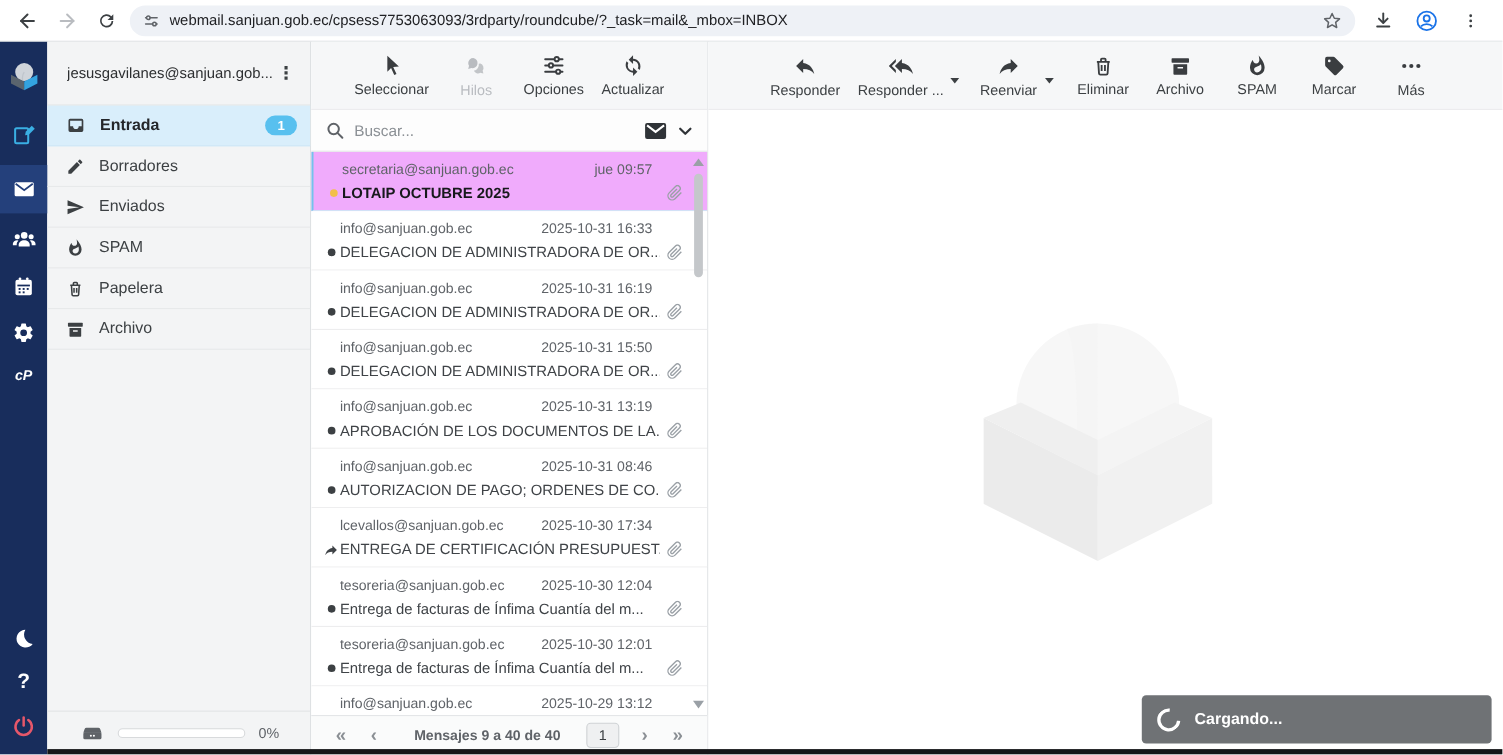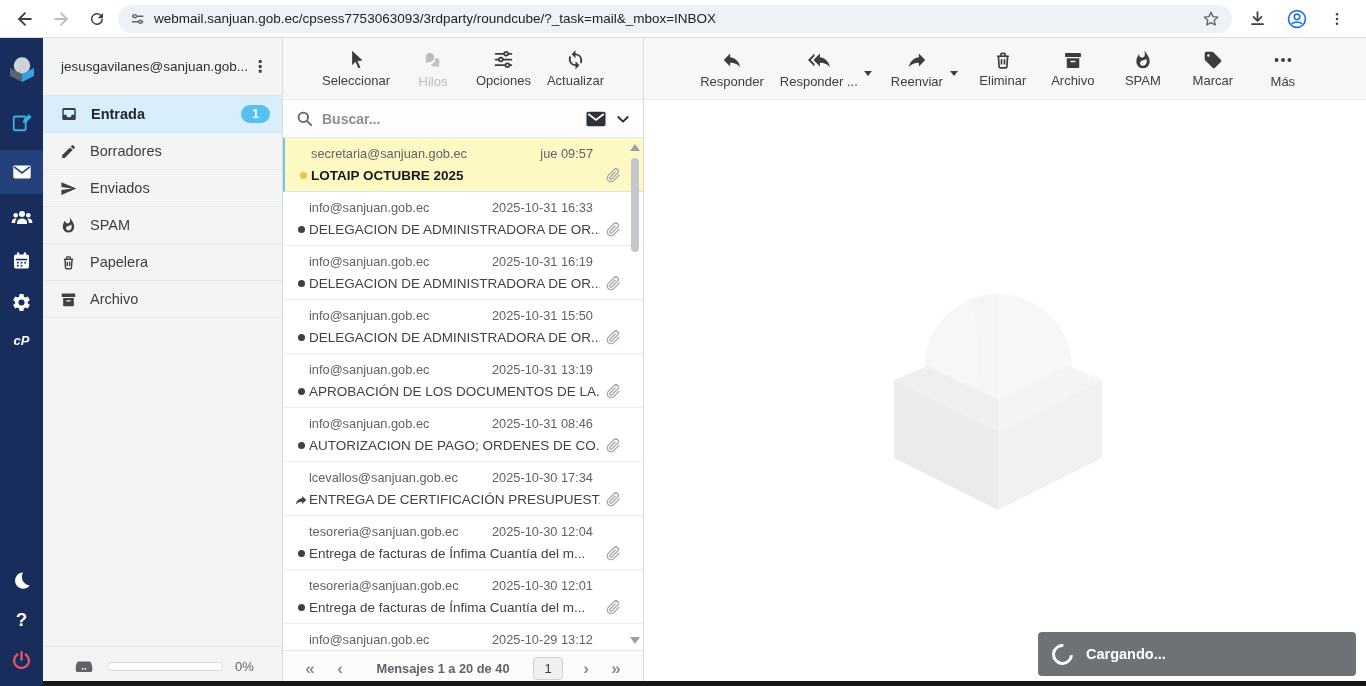--- a/index.html
+++ b/index.html
@@ -61,26 +61,26 @@
   .caretbtn { width:10px; height:62px; display:flex; align-items:center; margin-left:-10px; }
   .caret { width:0; height:0; border-left:4px solid transparent; border-right:4px solid transparent;
            border-top:5px solid #3c4043; margin-top:10px; }
 
   
   .listpane { width:361px; border-right:1px solid #d9dcdf; background:#fff; display:flex;
               flex-direction:column; flex:0 0 auto; }
   .searchrow { height:38px; display:flex; align-items:center; padding:0 12px 0 12px;
                border-bottom:1px solid #e4e6e8; background:#fdfdfd; gap:8px; flex:0 0 auto; }
   .searchrow input { flex:1; border:none; outline:none; background:transparent; font-size:14px;
-                     color:#4d7c0f; font-family:inherit;font-weight:bold; }
+                     color:#4d7c0f; font-family:inherit; }
   .searchrow input::placeholder { color:#8b9095; }
   .listwrap { flex:1; position:relative; overflow:hidden; }
   .msg { height:54px; padding:7px 22px 0 26px; border-bottom:1px solid #ededee; background:#fff;
          position:relative; }
-  .msg.selected { background:#fef9c3; border-left:2px solid #74c3ea; 
+  .msg.selected { background:#f0abfc; border-left:2px solid #74c3ea; 
                   border-bottom-color:#cfe7f5; }
   .msg .l1 { display:flex; align-items:baseline; font-size:12.8px; color:#5f6368;
              line-height:18px; padding-right:28px; }
   .msg .sender { flex:1; white-space:nowrap; overflow:hidden; }
   .msg .mdate { white-space:nowrap; margin-left:8px; }
   .msg .l2 { display:flex; align-items:center; margin-left:-16px; line-height:25px; }
   .msg .status { width:16px; display:flex; justify-content:center; align-items:center; flex:0 0 auto; }
   .msg .dot { display:none; width:7px; height:7px; border-radius:50%; }
   .msg[data-status="dot"] .dot { display:block; background:#3c4043; }
   .msg[data-status="flagged"] .dot { display:block; background:#f2bf4a; }
@@ -533,21 +533,21 @@
         <div class="vscroll">
           <span class="sarrow up"></span>
           <span class="sthumb"></span>
           <span class="sarrow down"></span>
         </div>
       </div>
 
       <div class="pagebar">
         <span class="pgbtn">«</span>
         <span class="pgbtn">‹</span>
-        <span class="pgsummary">Mensajes 1 a 20 de 40</span>
+        <span class="pgsummary">Mensajes 9 a 40 de 40</span>
         <span class="pgbox">1</span>
         <span class="pgbtn">›</span>
         <span class="pgbtn">»</span>
       </div>
     </section>
 
     <section class="content">
       <div class="ptoolbar">
         <span class="tbtn">
           <svg width="22" height="22" viewBox="0 0 24 24" fill="currentColor">

